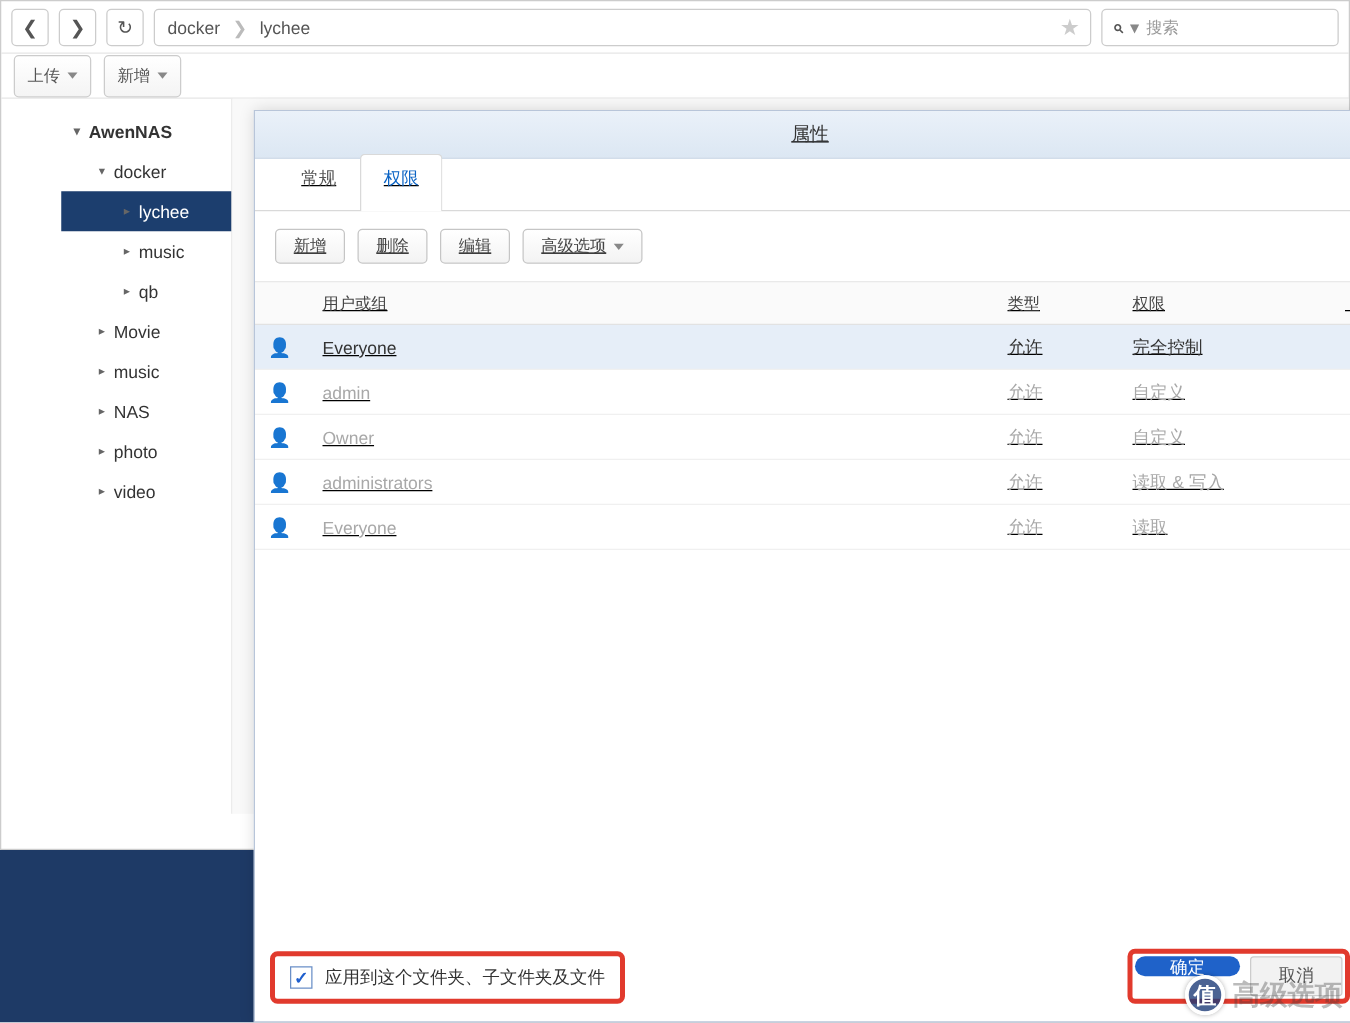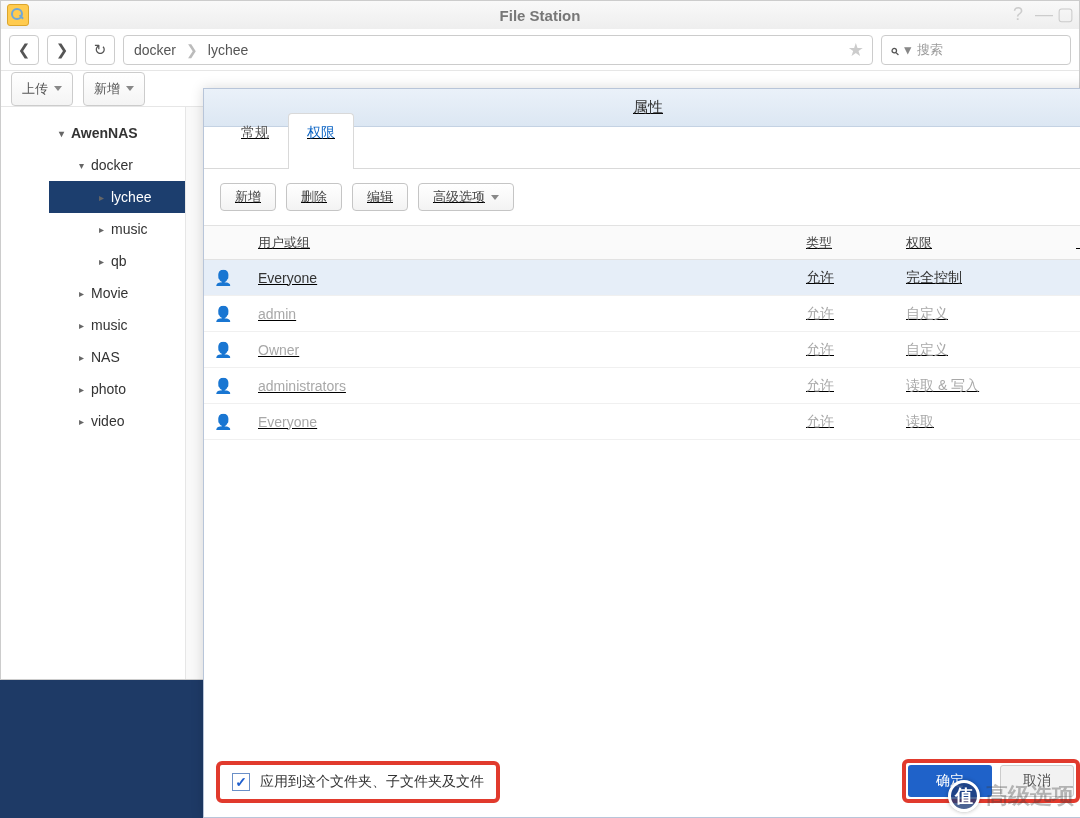--- a/index.html
+++ b/index.html
@@ -42,21 +42,21 @@
 
 .mainarea{ flex:1; background:#f9f9f9;}
 
 
 .bottomstrip { position:absolute; left:0; right:0; top:680px; height:138px; background:#1e3a66; }
 
 
 .modal { position:absolute; left:203px; top:88px; width:890px; height:730px; background:#fff; border:1px solid #b8c5d9; box-shadow:0 0 12px rgba(0,0,0,.15);text-decoration:underline;}
 .mtitle { height:38px; background:linear-gradient(#eaf1f9,#dce7f3); border-bottom:1px solid #c4d2e3; display:flex; align-items:center; justify-content:center; font-size:15px; color:#333;}
 .tabs { height:42px; display:flex; align-items:flex-end; padding:0 18px; gap:0; border-bottom:1px solid #d9d9d9;}
-.tab { padding:10px 18px 27px; font-size:14px; color:#555; cursor:pointer; border:1px solid transparent; border-bottom:none; position:relative; top:1px;}
+.tab { padding:10px 18px 17px; font-size:14px; color:#555; cursor:pointer; border:1px solid transparent; border-bottom:none; position:relative; top:1px;}
 .tab.active { color:#0a63c4; border-color:#d9d9d9; background:#fff; border-top-left-radius:4px; border-top-right-radius:4px;}
 
 .btnrow { padding:14px 16px; display:flex; gap:10px;}
 .mbtn { height:28px; padding:0 14px; border:1px solid #c5c5c5; border-radius:4px; background:linear-gradient(#fff,#f3f3f3); font-size:13px; color:#444; display:flex; align-items:center; gap:6px; cursor:pointer;}
 
 .grid { border-top:1px solid #e2e2e2;}
 .ghead { display:flex; height:34px; background:#fafafa; border-bottom:1px solid #e2e2e2; font-size:13px; color:#444; align-items:center;}
 .ghead div, .grow div { padding:0 10px; }
 .c-icon{width:44px; flex:none;} .c-user{flex:1;} .c-type{width:100px; flex:none;} .c-perm{width:170px; flex:none;}
 .c-more{width:26px; flex:none; text-align:center; color:#888;}
@@ -65,40 +65,31 @@
 .grow.inactive{ color:#a8a8a8;}
 .usericon { display:inline-block; width:20px; text-align:center; font-size:15px;}
 .grow.active .usericon{ color:#444;} .grow.inactive .usericon{ color:#bbb;}
 
 .bottomarea { position:absolute; left:12px; right:12px; bottom:14px; }
 .checkrow { display:inline-flex; align-items:center; gap:10px; padding:8px 12px; border:4px solid #e13a2d; border-radius:6px; font-size:14px; color:#333;}
 .cbox { width:18px; height:18px; border:1px solid #6a8fc7; display:flex; align-items:center; justify-content:center; color:#1f5fce; font-size:14px; font-weight:bold; background:#fff;}
 
 .okrow { position:absolute; right:12px; bottom:14px; display:flex; gap:10px; align-items:center;}
 .okwrap { border:4px solid #e13a2d; border-radius:6px; padding:2px; display:flex; gap:8px;}
-.okbtn { height:32px; padding:0 28px; background:#1f62c9; color:#fff; border:none; border-radius:3px; font-size:14px; cursor:pointer;}
+.okbtn { height:16px; padding:0 28px; background:#1f62c9; color:#fff; border:none; border-radius:14px; font-size:14px; cursor:pointer;}
 .cancelbtn { height:32px; padding:0 22px; background:#f2f2f2; border:1px solid #ccc; border-radius:3px; font-size:14px; color:#555;}
 
 
 .wm { position:absolute; right:6px; bottom:6px; display:flex; align-items:center; gap:6px; color:rgba(60,60,60,.35); font-size:22px; font-weight:600;}
 .wm .circ{ width:32px;height:32px;border-radius:50%; background:rgba(30,60,120,.8); color:#fff; display:flex; align-items:center; justify-content:center; font-size:18px; font-weight:700; border:3px solid #fff; box-shadow:0 0 4px rgba(0,0,0,.3);}
 </style>
 </head>
 <body>
 
 <div class="window">
-  <div class="titlebar">
-    <span class="icon"></span>
-    <span class="title">File Station</span>
-    <div class="winctrl">
-      <span style="color:#ccc">?</span>
-      <span style="color:#ccc">―</span>
-      <span style="color:#ccc">▢</span>
-    </div>
-  </div>
 
   <div class="navbar">
     <div class="sqbtn">❮</div>
     <div class="sqbtn">❯</div>
     <div class="sqbtn">↻</div>
     <div class="pathbox">
       <span class="seg">docker</span>
       <span class="sep">❯</span>
       <span class="seg">lychee</span>
       <span class="star">★</span>

